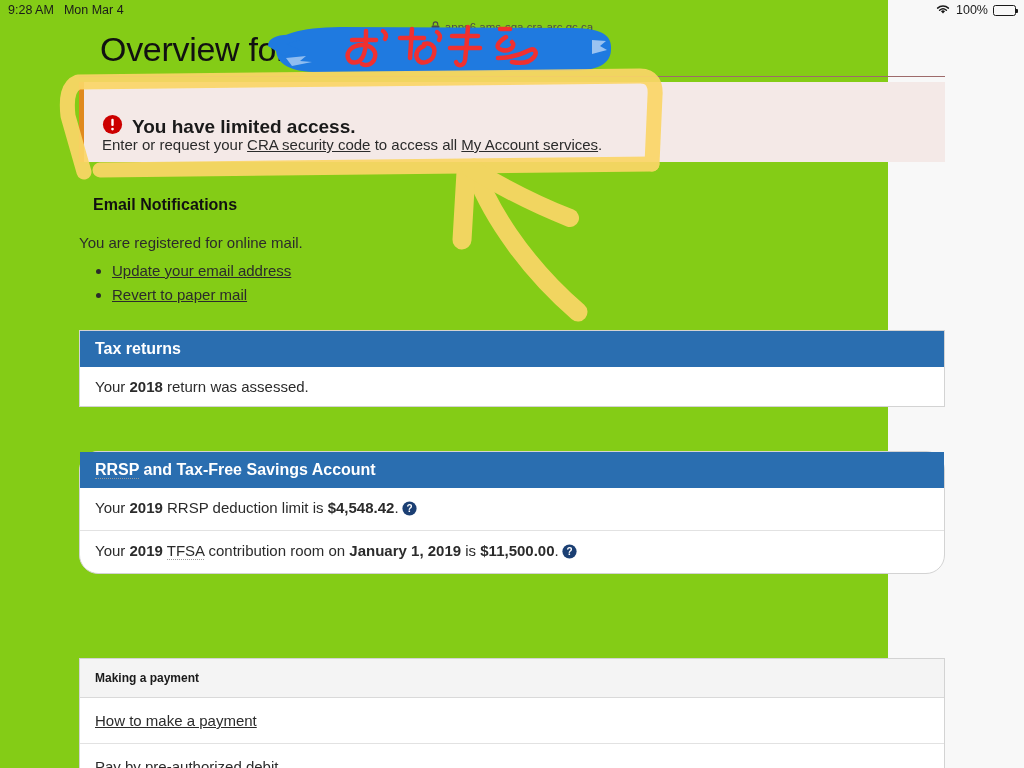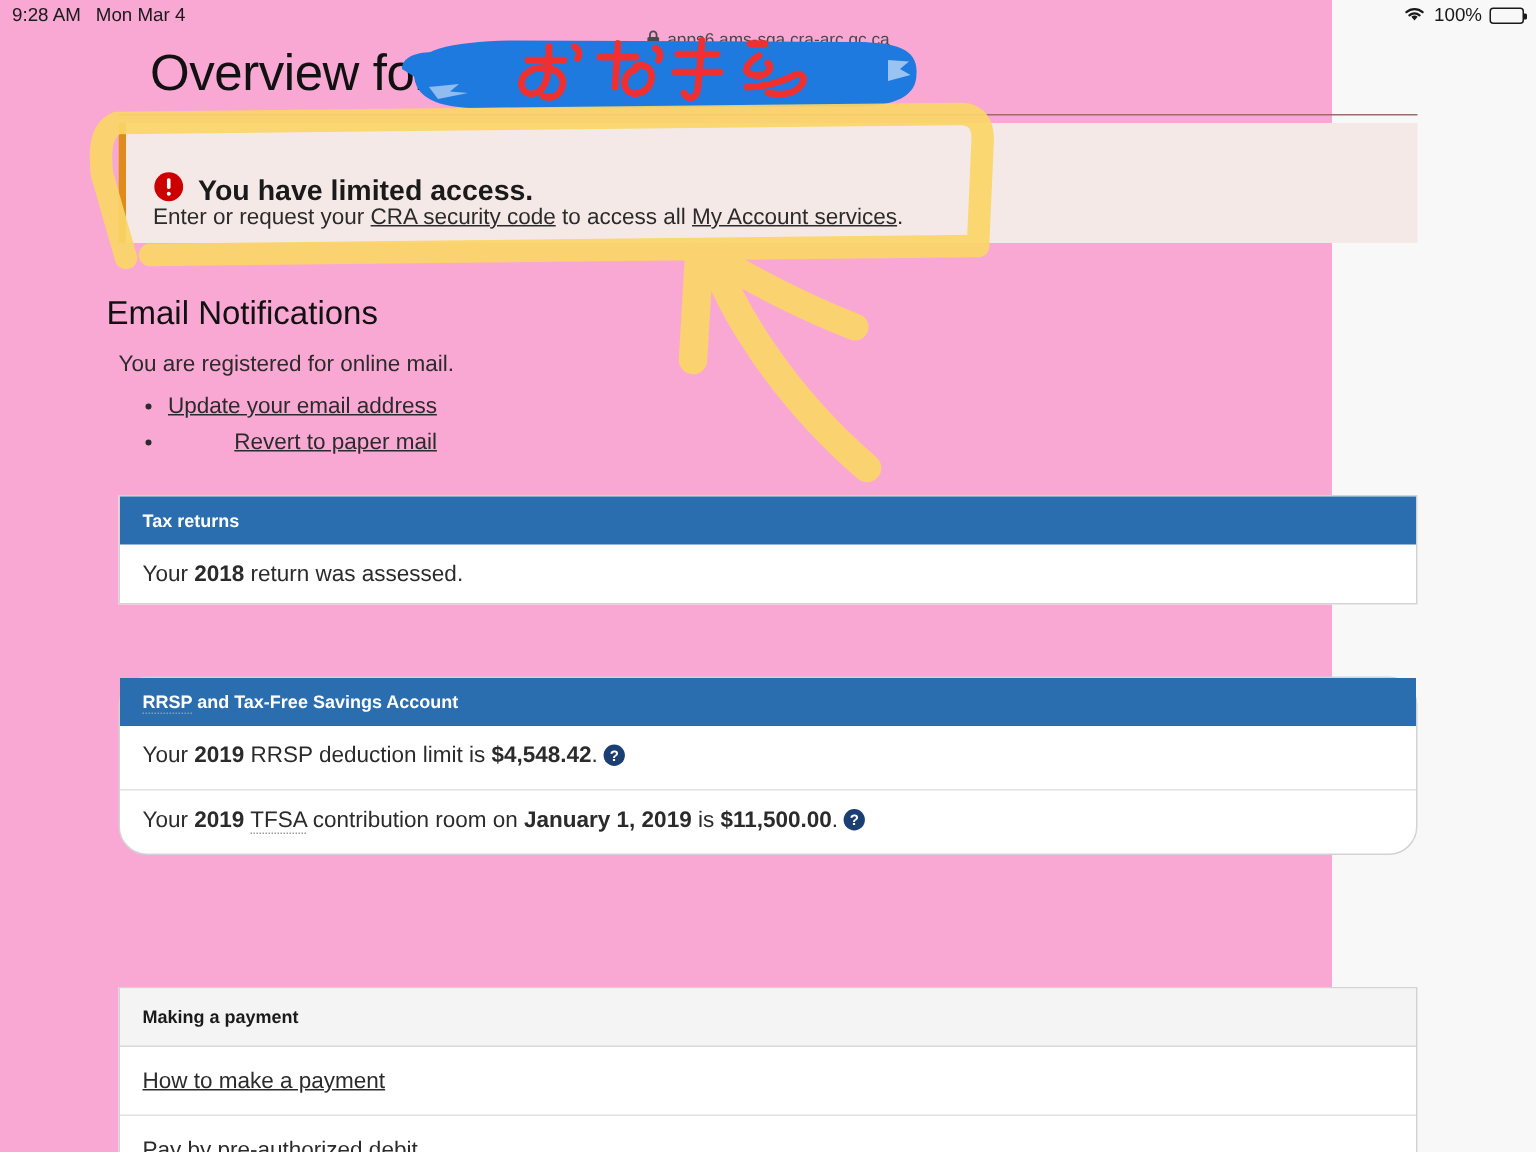--- a/index.html
+++ b/index.html
@@ -2,21 +2,21 @@
 <html><head>
 <meta charset="utf-8">
 <style>
   * { box-sizing: border-box; margin: 0; padding: 0; }
   html, body {
     width: 1024px; height: 768px;
     background: #f8f8f8;
     font-family: "Liberation Sans", sans-serif;
     overflow: hidden;
   }
-  #root { position: relative; width: 888px; height: 768px; background: #f9a8d4; }
+  #root { position: relative; width: 888px; height: 768px; background: #84cc16; }
 
   
   .statusbar {
     position: absolute; top: 0; left: 0; width: 1024px; height: 20px;
     display: flex; align-items: center; color: #1a1a1a; font-size: 12.5px;
   }
   .sb-left { position: absolute; left: 8px; display: flex; align-items: baseline; gap: 10px; }
   .sb-time { font-size: 12.5px; }
   .sb-date { font-size: 12.5px; }
   .sb-right { position: absolute; right: 8px; display: flex; align-items: center; gap: 5px; }
@@ -66,40 +66,40 @@
   }
   .err-icon { display: block; flex: 0 0 auto; }
   .alert-body {
     position: absolute; left: 18px; top: 54px;
     font-size: 15px; color: #2b2b2b;
   }
   .lnk { color: #2b2b2b; text-decoration: underline; }
 
   
   .email-head {
-    position: absolute; left: 71px; top: 166px;
-    font-size: 22px; font-weight: normal; color: #111;
+    position: absolute; left: 93px; top: 166px;
+    font-size: 16px; font-weight: bold; color: #111;
   }
   .email-sub {
     position: absolute; left: 79px; top: 204px;
     font-size: 15px; color: #2b2b2b;
   }
   .email-list {
     position: absolute; left: 112px; top: 232px;
     font-size: 15px; color: #2b2b2b; list-style: disc;
   }
-  .email-list li { margin-bottom: 7px; text-align: right; }
+  .email-list li { margin-bottom: 7px; }
 
   
   .panel {
     position: absolute; left: 79px; width: 866px;
     background: #fff; border: 1px solid #d3d3d3;
   }
   .panel-head {
-    background: #2a6eb0; color: #fff; font-size: 12px; font-weight: bold;
+    background: #2a6eb0; color: #fff; font-size: 16px; font-weight: bold;
     padding: 9px 15px;
   }
   .panel-head-plain {
     background: #f4f4f4; color: #1a1a1a; font-size: 12px; font-weight: bold;
     padding: 12px 15px; border-bottom: 1px solid #d9d9d9;
   }
   .panel-row {
     padding: 11px 15px; font-size: 15px; color: #2b2b2b;
   }
   .panel-row + .panel-row { border-top: 1px solid #e2e2e2; }

